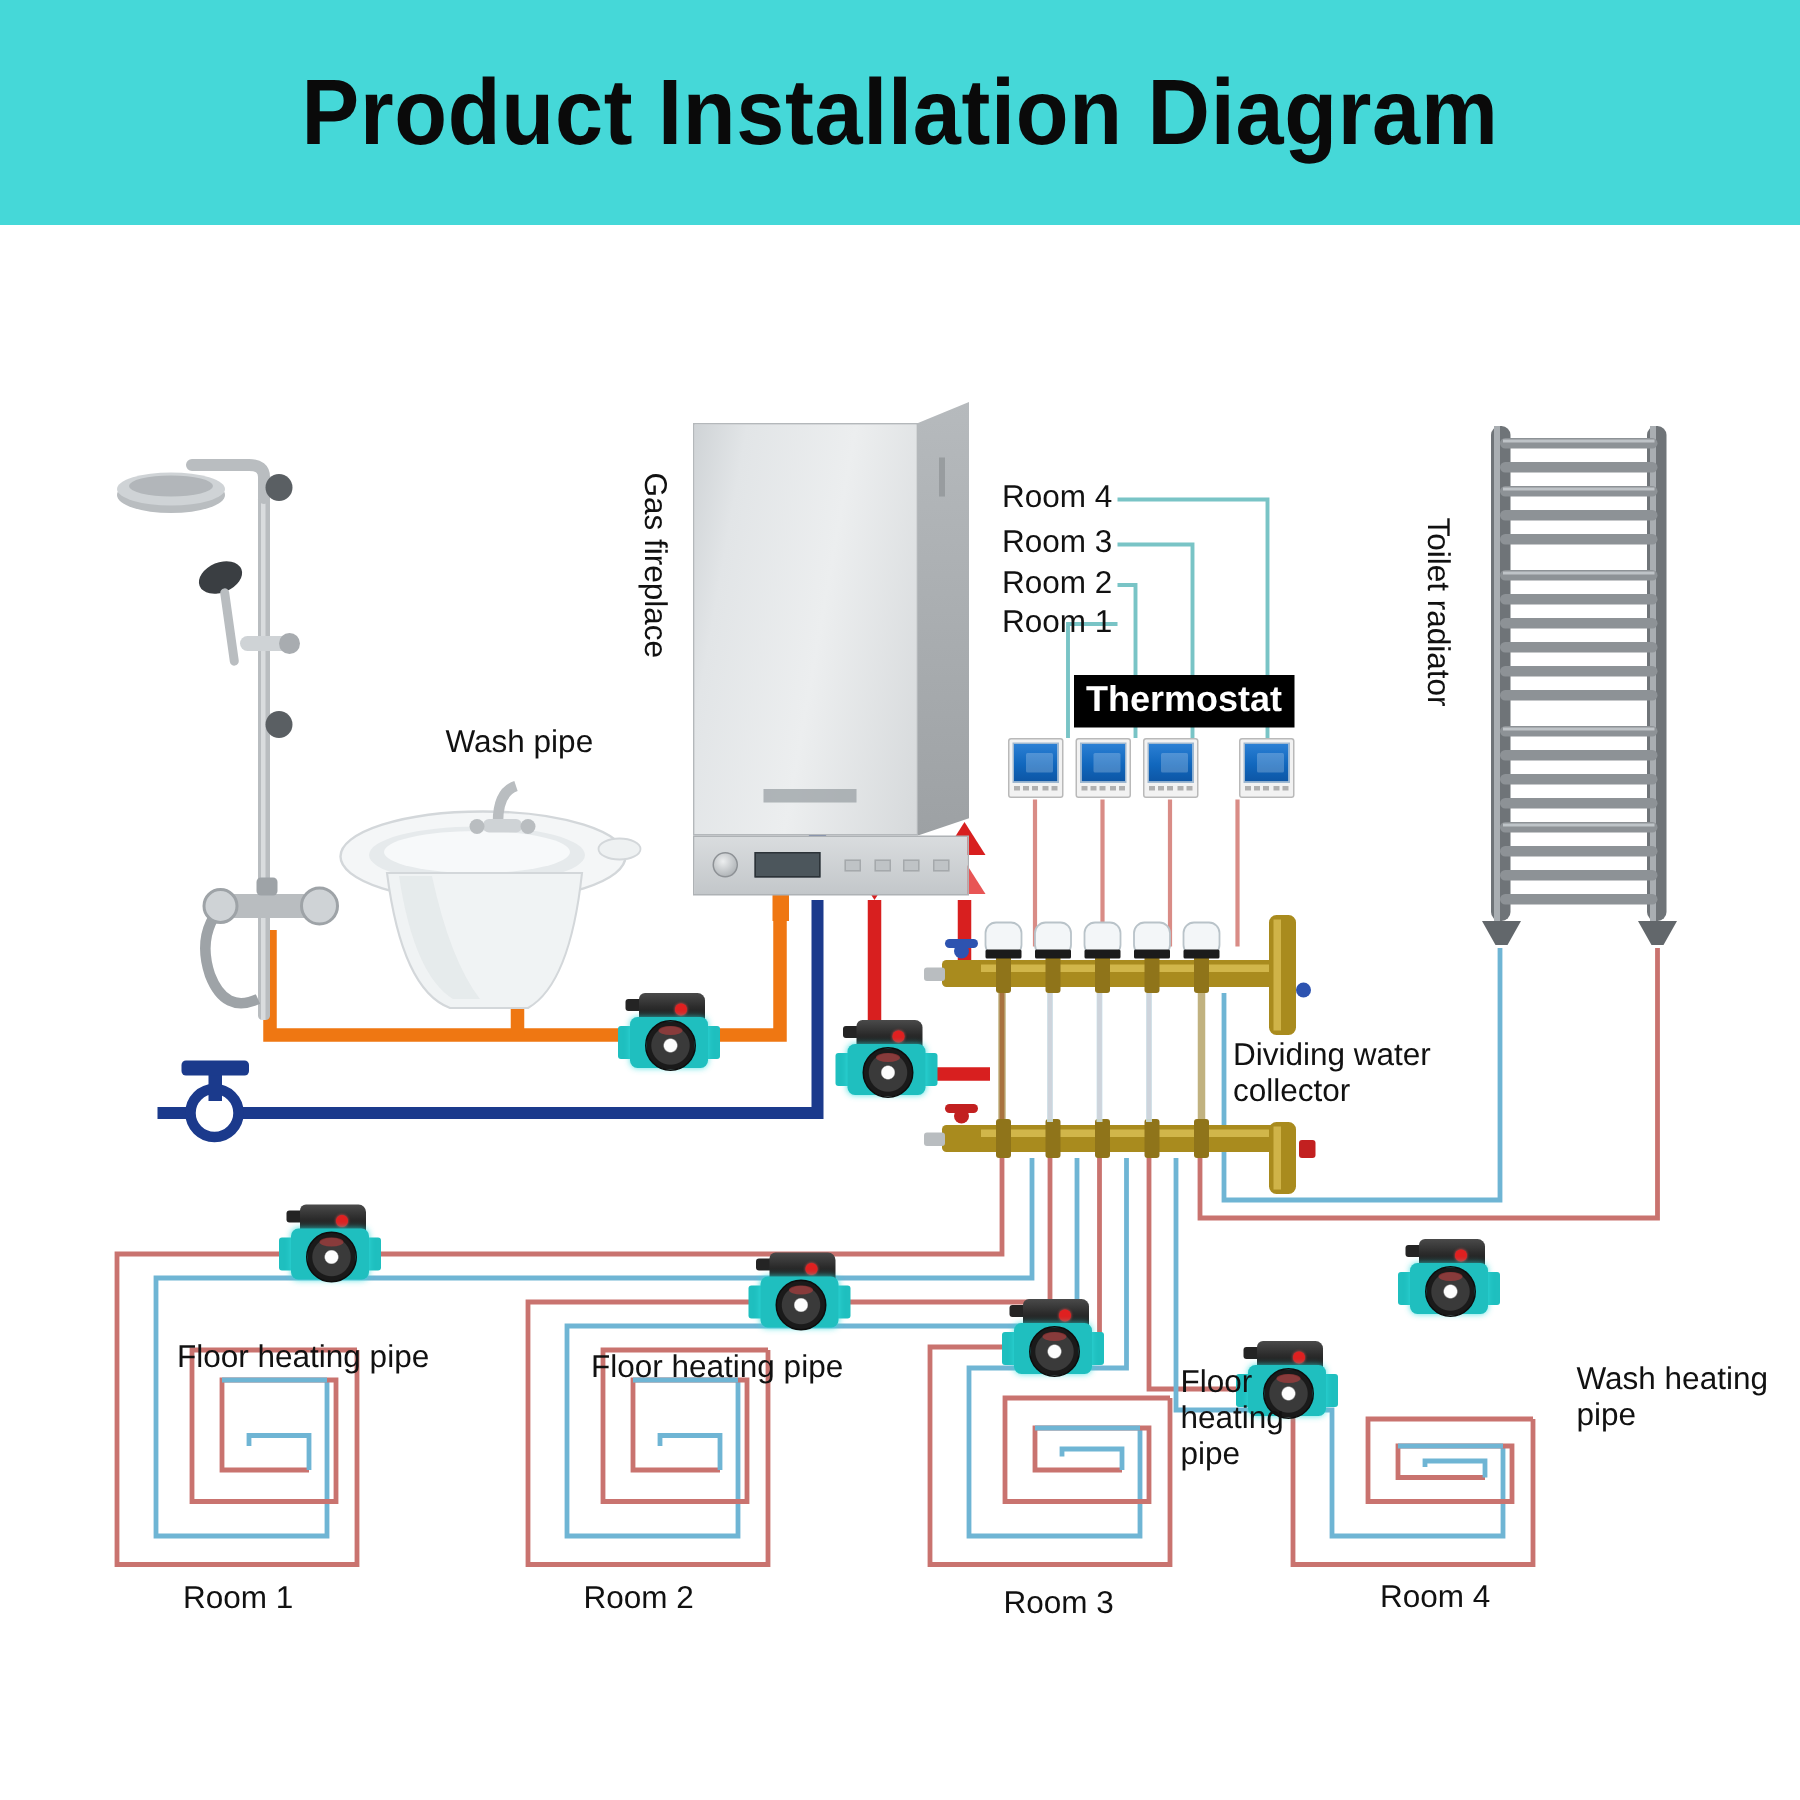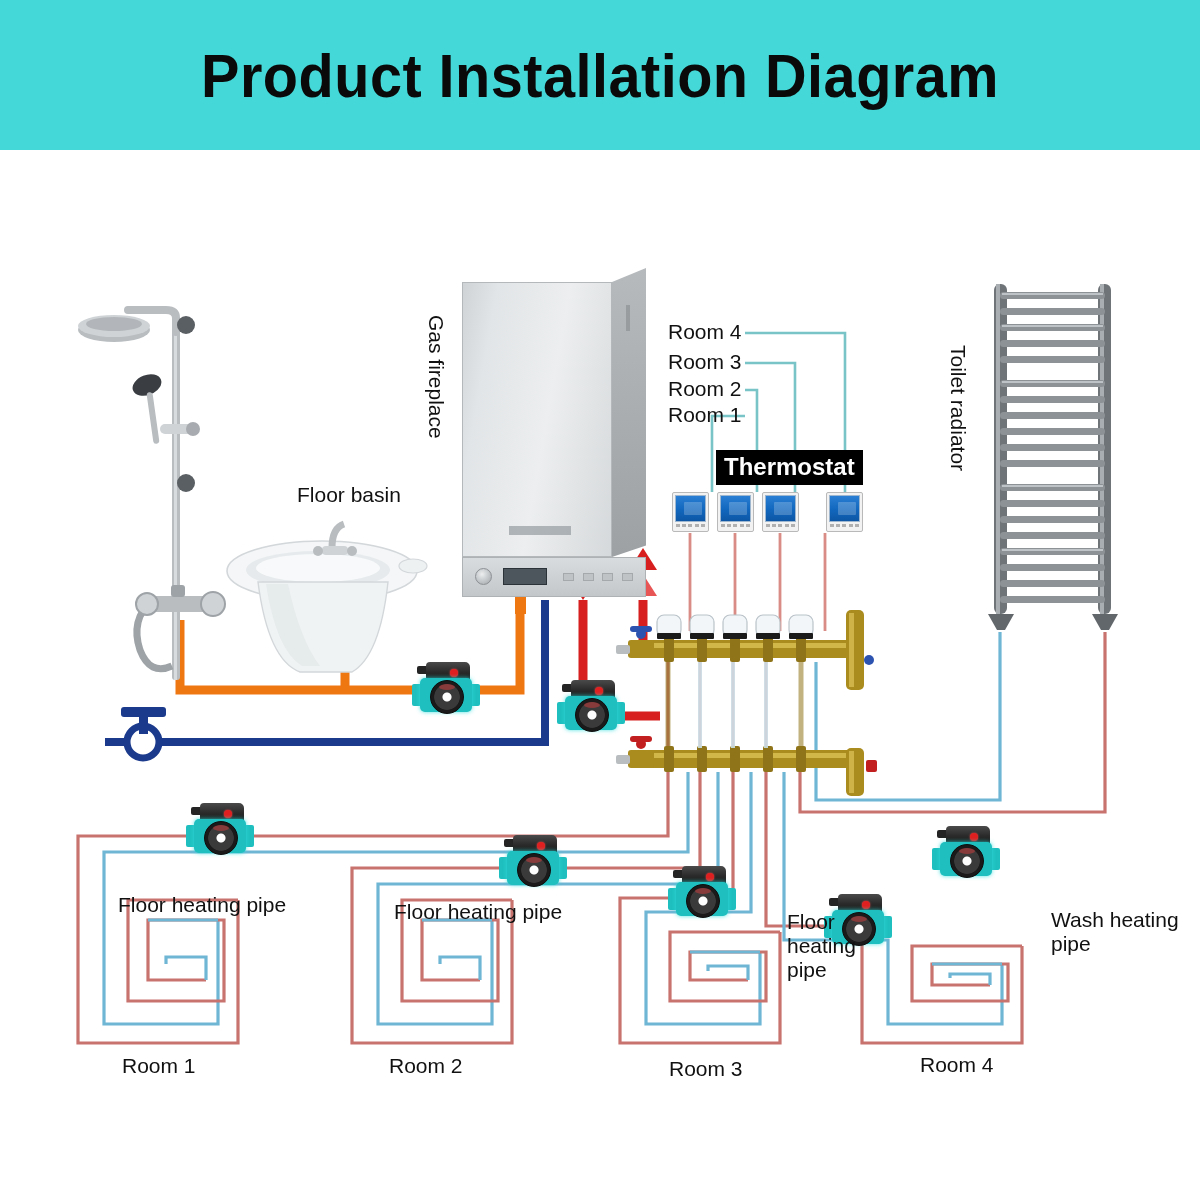--- a/index.html
+++ b/index.html
@@ -258,21 +258,21 @@
       <path d="M266,584 Q276,650 302,666 L320,666 Q300,640 288,584 Z" fill="#e4e8ea" opacity=".8"></path>
       <ellipse cx="413" cy="566" rx="14" ry="7" fill="#eef1f2" stroke="#d3d7da" stroke-width="1.2"></ellipse>
 
       <path d="M332,548 Q332,528 344,524" stroke="#b9bdc0" stroke-width="7" fill="none"></path>
       <rect x="322" y="546" width="26" height="9" rx="4" fill="#cfd3d6"></rect>
       <circle cx="318" cy="551" r="5" fill="#b9bdc0"></circle>
       <circle cx="352" cy="551" r="5" fill="#b9bdc0"></circle>
     </g>
   </svg>
 
-  <div class="lbl" style="left:297px;top:483px;">Floor basin</div>
+  <div class="lbl" style="left:297px;top:483px;">Wash pipe</div>
 
   <svg class="layer" viewBox="0 0 1200 1200" preserveAspectRatio="none">
     <g>
       <rect x="994" y="284" width="13" height="330" rx="6" fill="#6f7478"></rect>
       <rect x="996" y="284" width="4" height="330" fill="#a9aeb2"></rect>
       <rect x="1098" y="284" width="13" height="330" rx="6" fill="#6f7478"></rect>
       <rect x="1100" y="284" width="4" height="330" fill="#a9aeb2"></rect>
       <g fill="#8d9296">
         <rect x="1000" y="292" width="105" height="7" rx="3.5"></rect>
         <rect x="1000" y="308" width="105" height="7" rx="3.5"></rect>
@@ -426,20 +426,24 @@
       </g>
 
       <g stroke="#cfe6ef" stroke-width="4" opacity=".85">
         <path d="M700,662 L700,748"></path>
         <path d="M733,662 L733,748"></path>
         <path d="M766,662 L766,748"></path>
       </g>
     </g>
   </svg>
 
+  <div class="lbl" style="left:822px;top:692px;">
+    <span>Dividing water</span><br>
+    <span>collector</span>
+  </div>
 
   <div class="pump" style="left:412px;top:662px;">
     <div class="nub"></div>
     <div class="motor"></div>
     <div class="flangeL"></div>
     <div class="flangeR"></div>
     <div class="body"></div>
     <div class="dial"></div>
   </div>
 

